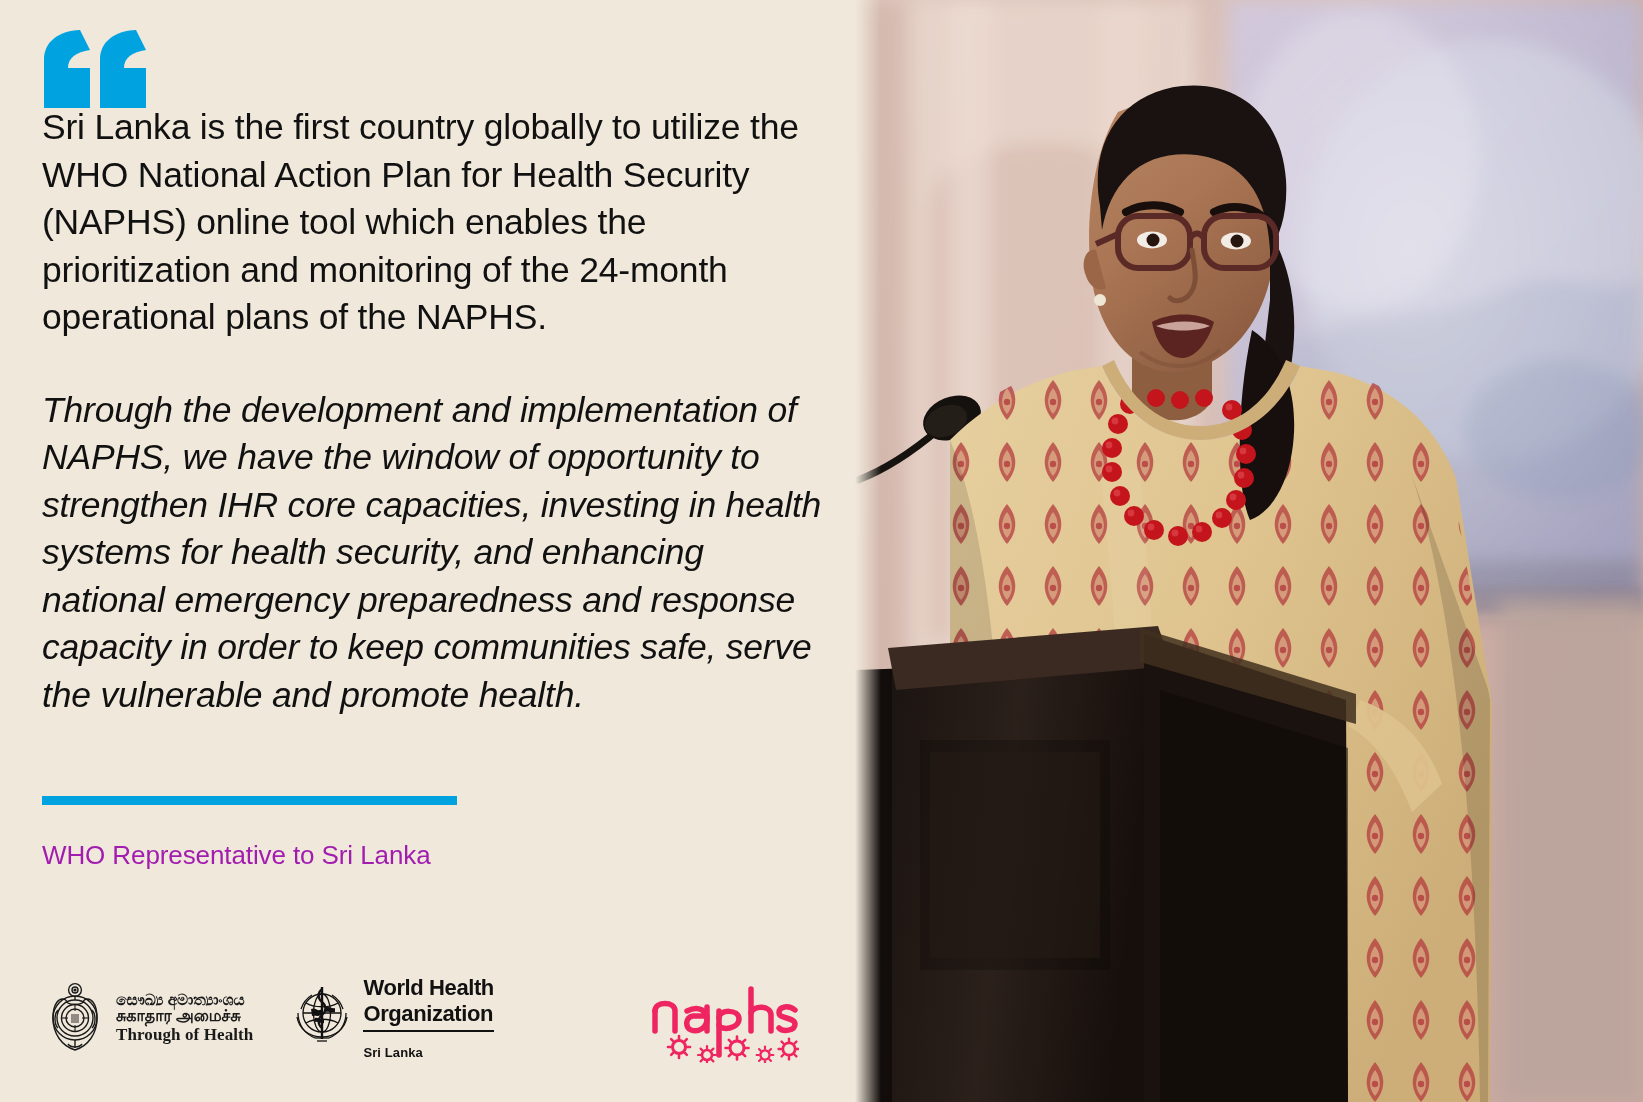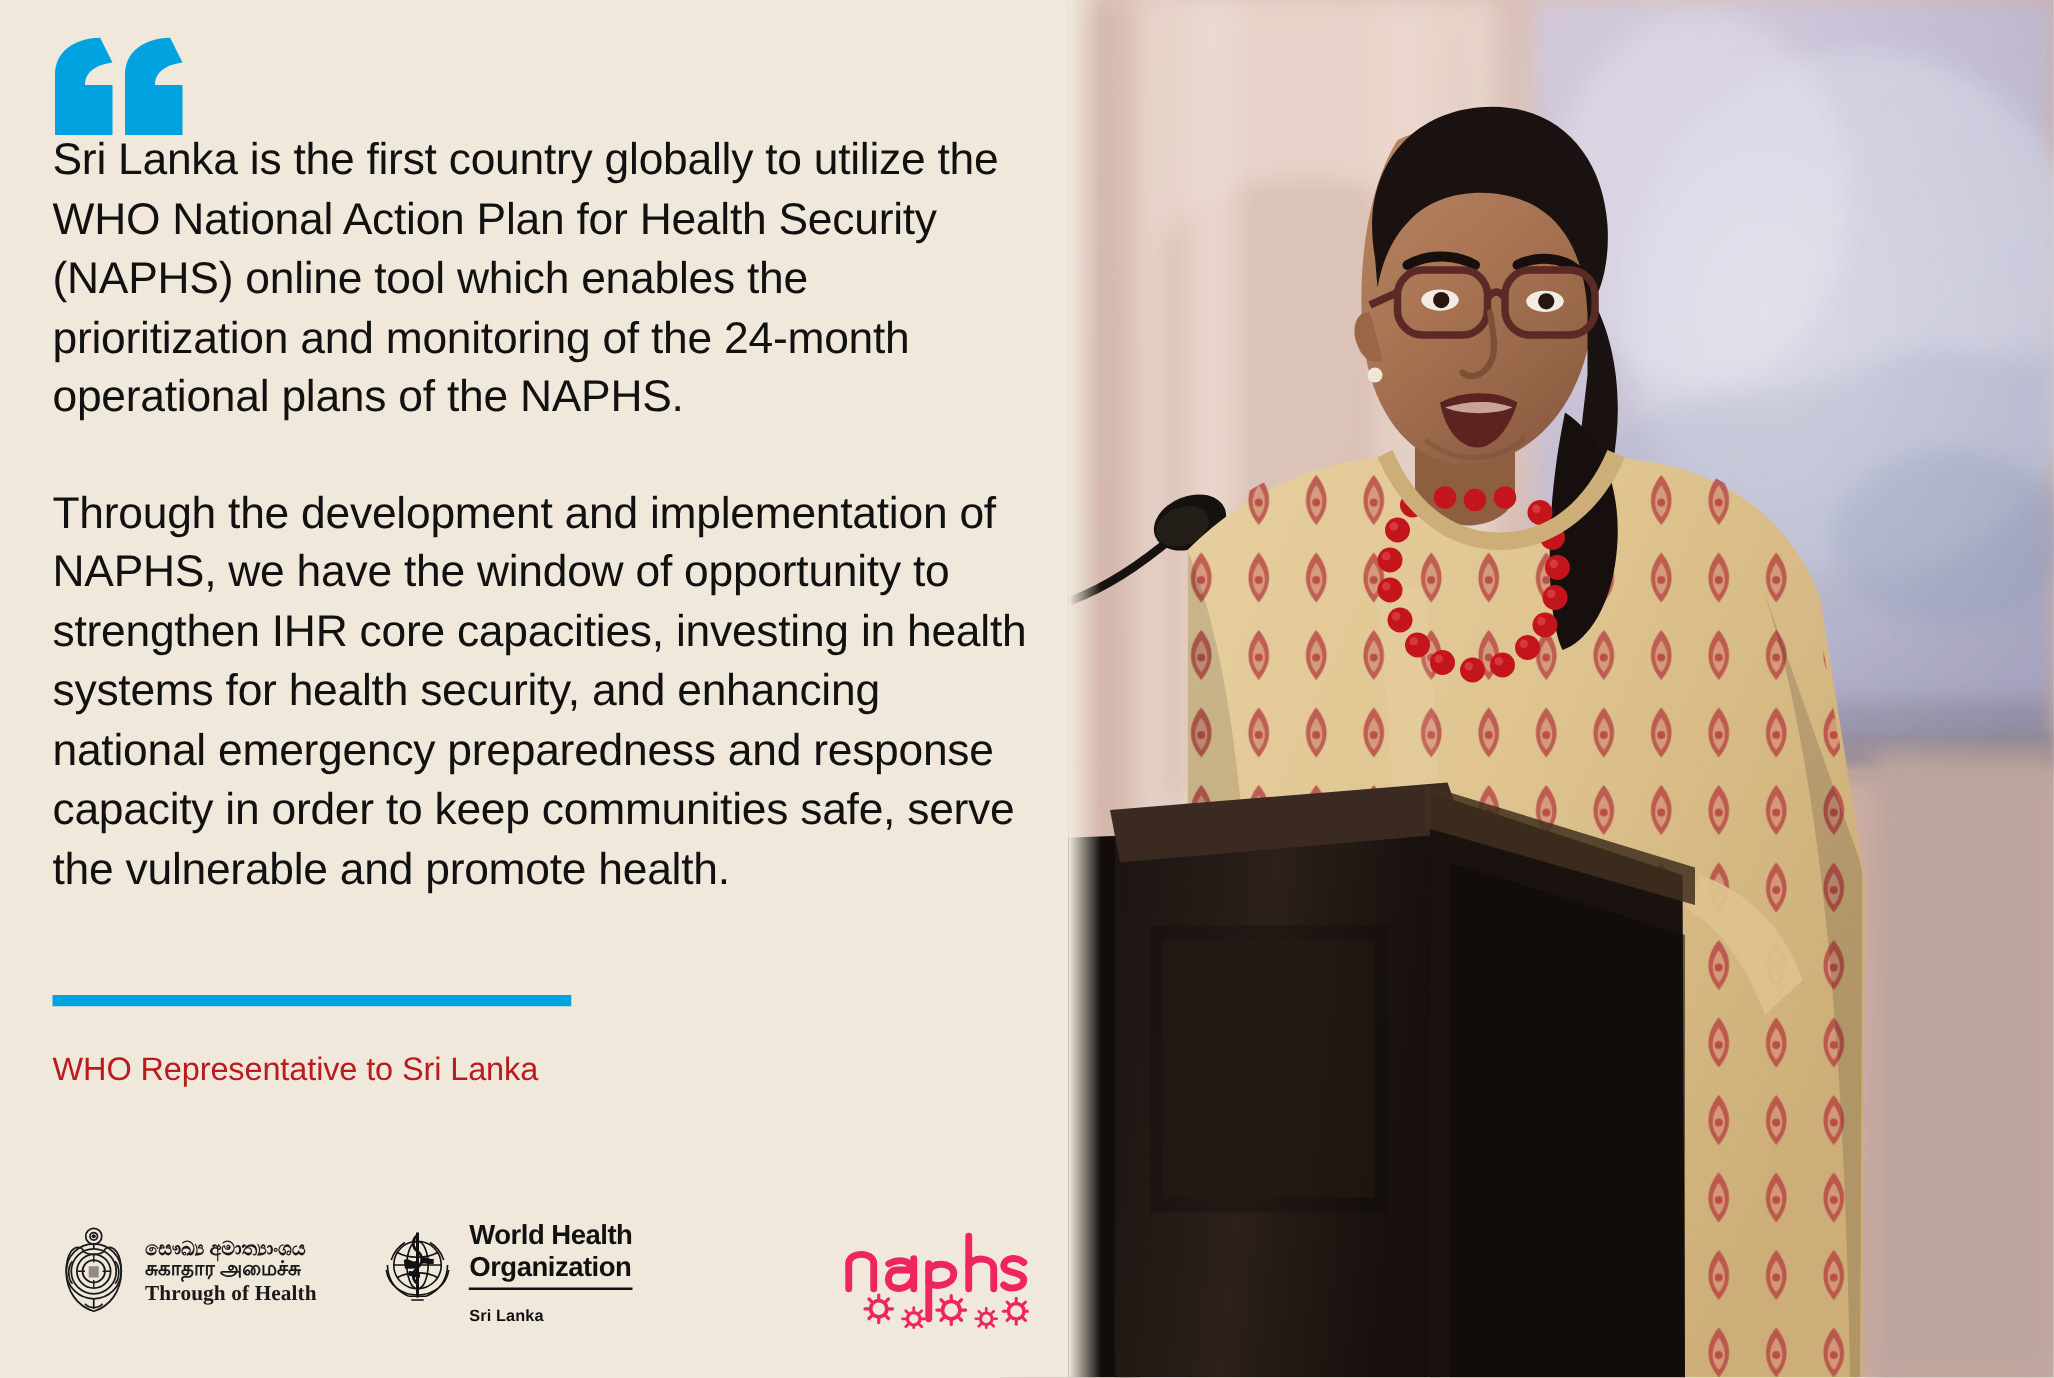--- a/index.html
+++ b/index.html
@@ -58,21 +58,21 @@
 
   .para {
     color: #111111;
     font-size: 35.5px;
     line-height: 47.5px;
     letter-spacing: -0.2px;
     font-weight: 400;
     margin: 0;
     white-space: pre-line;
   }
-  .para + .para { margin-top: 45px; }
+  .para + .para { margin-top: 45px; font-style: italic; }
 
   .divider {
     position: absolute;
     left: 42px;
     top: 796px;
     width: 415px;
     height: 9px;
     background: #00a3e0;
   }
 
@@ -83,36 +83,36 @@
     width: 700px;
   }
   .attrib-name {
     color: #00a3e0;
     font-size: 31px;
     line-height: 38px;
     font-weight: 400;
     letter-spacing: -0.1px;
   }
   .attrib-role {
-    color: #b91c1c;
+    color: #a21caf;
     font-size: 26px;
     line-height: 34px;
     font-weight: 400;
     letter-spacing: -0.1px;
     margin-top: 2px;
   }
 
   
   .logo-strip {
     position: absolute;
     left: 44px;
     top: 975px;
     display: flex;
     align-items: center;
-    gap: 12px;
+    gap: 0;
   }
   .logo {
     display: flex;
     align-items: center;
   }
 
   .logo-moh { gap: 10px; }
   .moh-text {
     display: flex;
     flex-direction: column;

